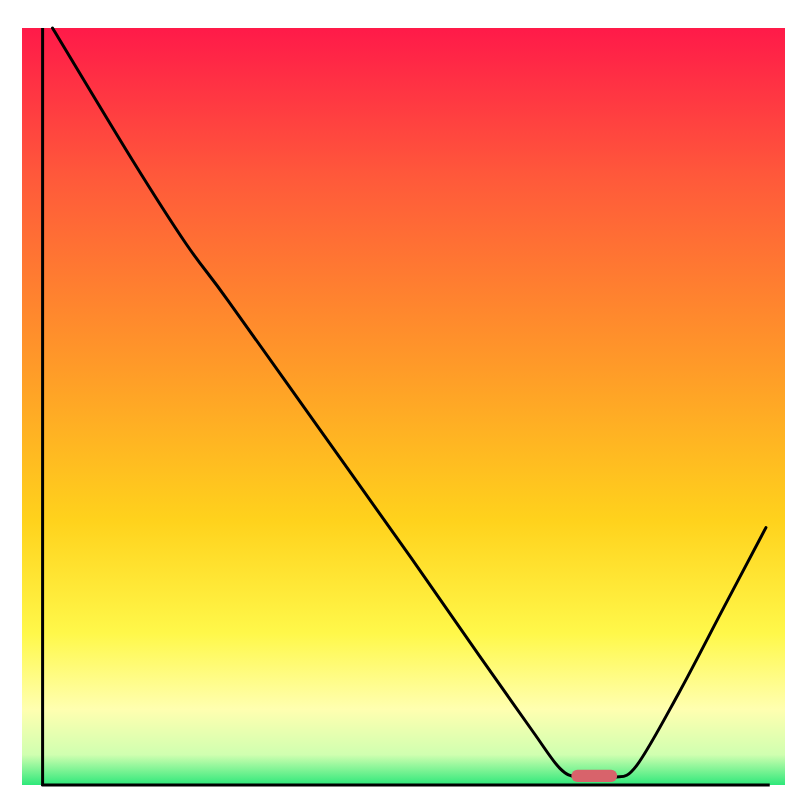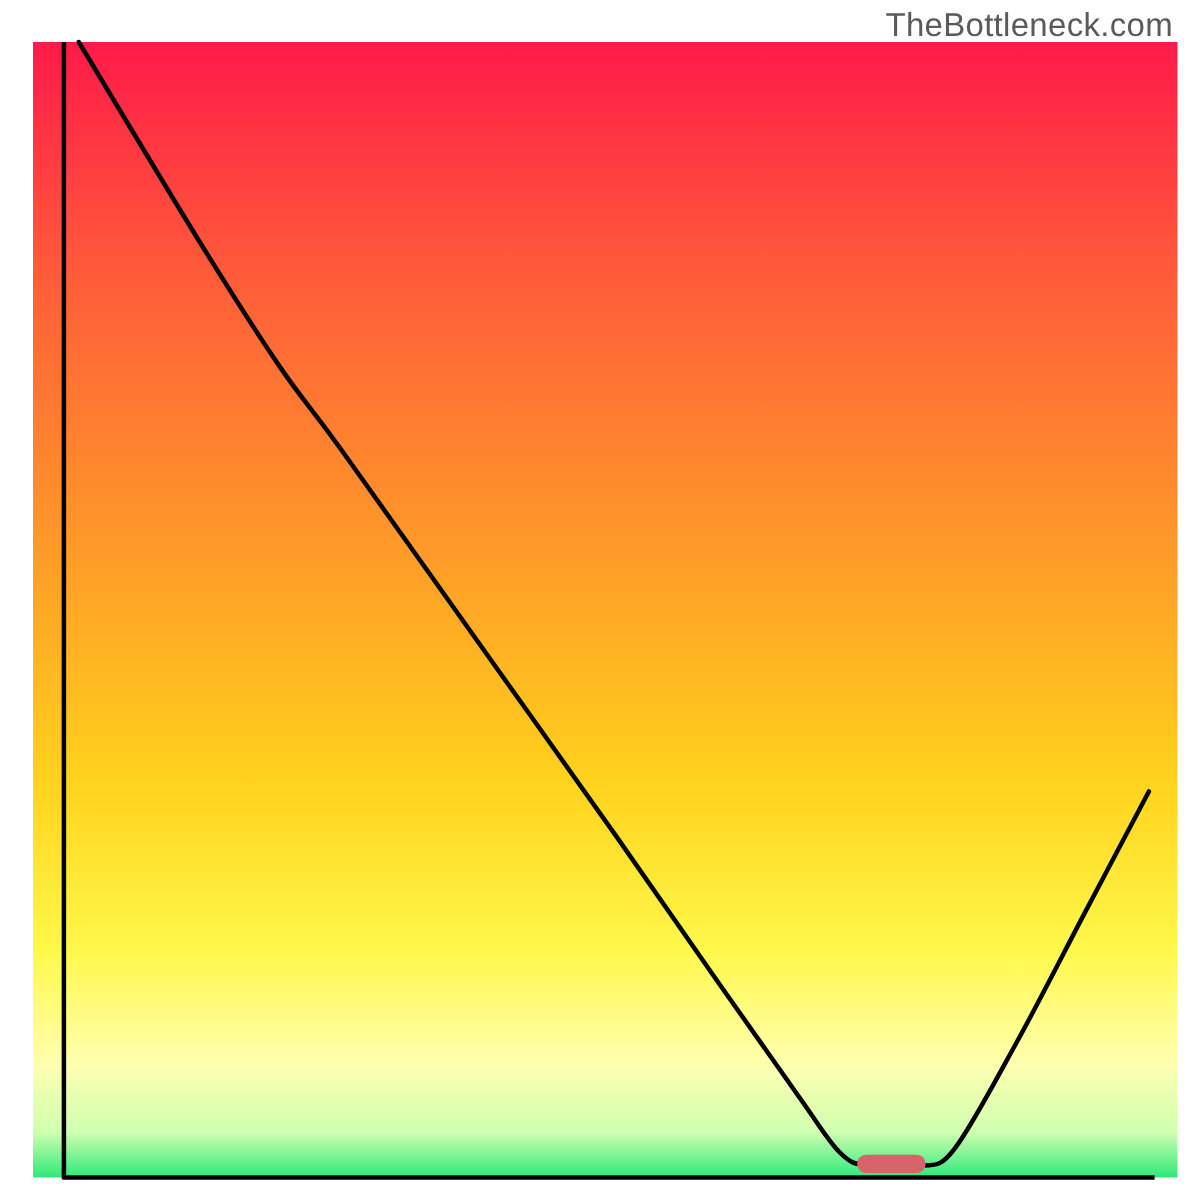--- a/index.html
+++ b/index.html
@@ -28,21 +28,20 @@
     user-select: none;
   }
   svg {
     display: block;
   }
 </style>
 </head>
 <body>
 
 <div class="chart-container">
-  <div class="watermark">TheBottleneck.com</div>
 
   <svg id="chart-svg" width="800" height="800" viewBox="0 0 800 800">
     <defs>
       <linearGradient id="bgGrad" x1="0" y1="0" x2="0" y2="1">
           <stop offset="0.0%" stop-color="#ff1a49"></stop>
           <stop offset="20.0%" stop-color="#ff5a3a"></stop>
           <stop offset="45.0%" stop-color="#ff9b28"></stop>
           <stop offset="65.0%" stop-color="#ffd21c"></stop>
           <stop offset="80.0%" stop-color="#fff84a"></stop>
           <stop offset="90.0%" stop-color="#ffffb0"></stop>

